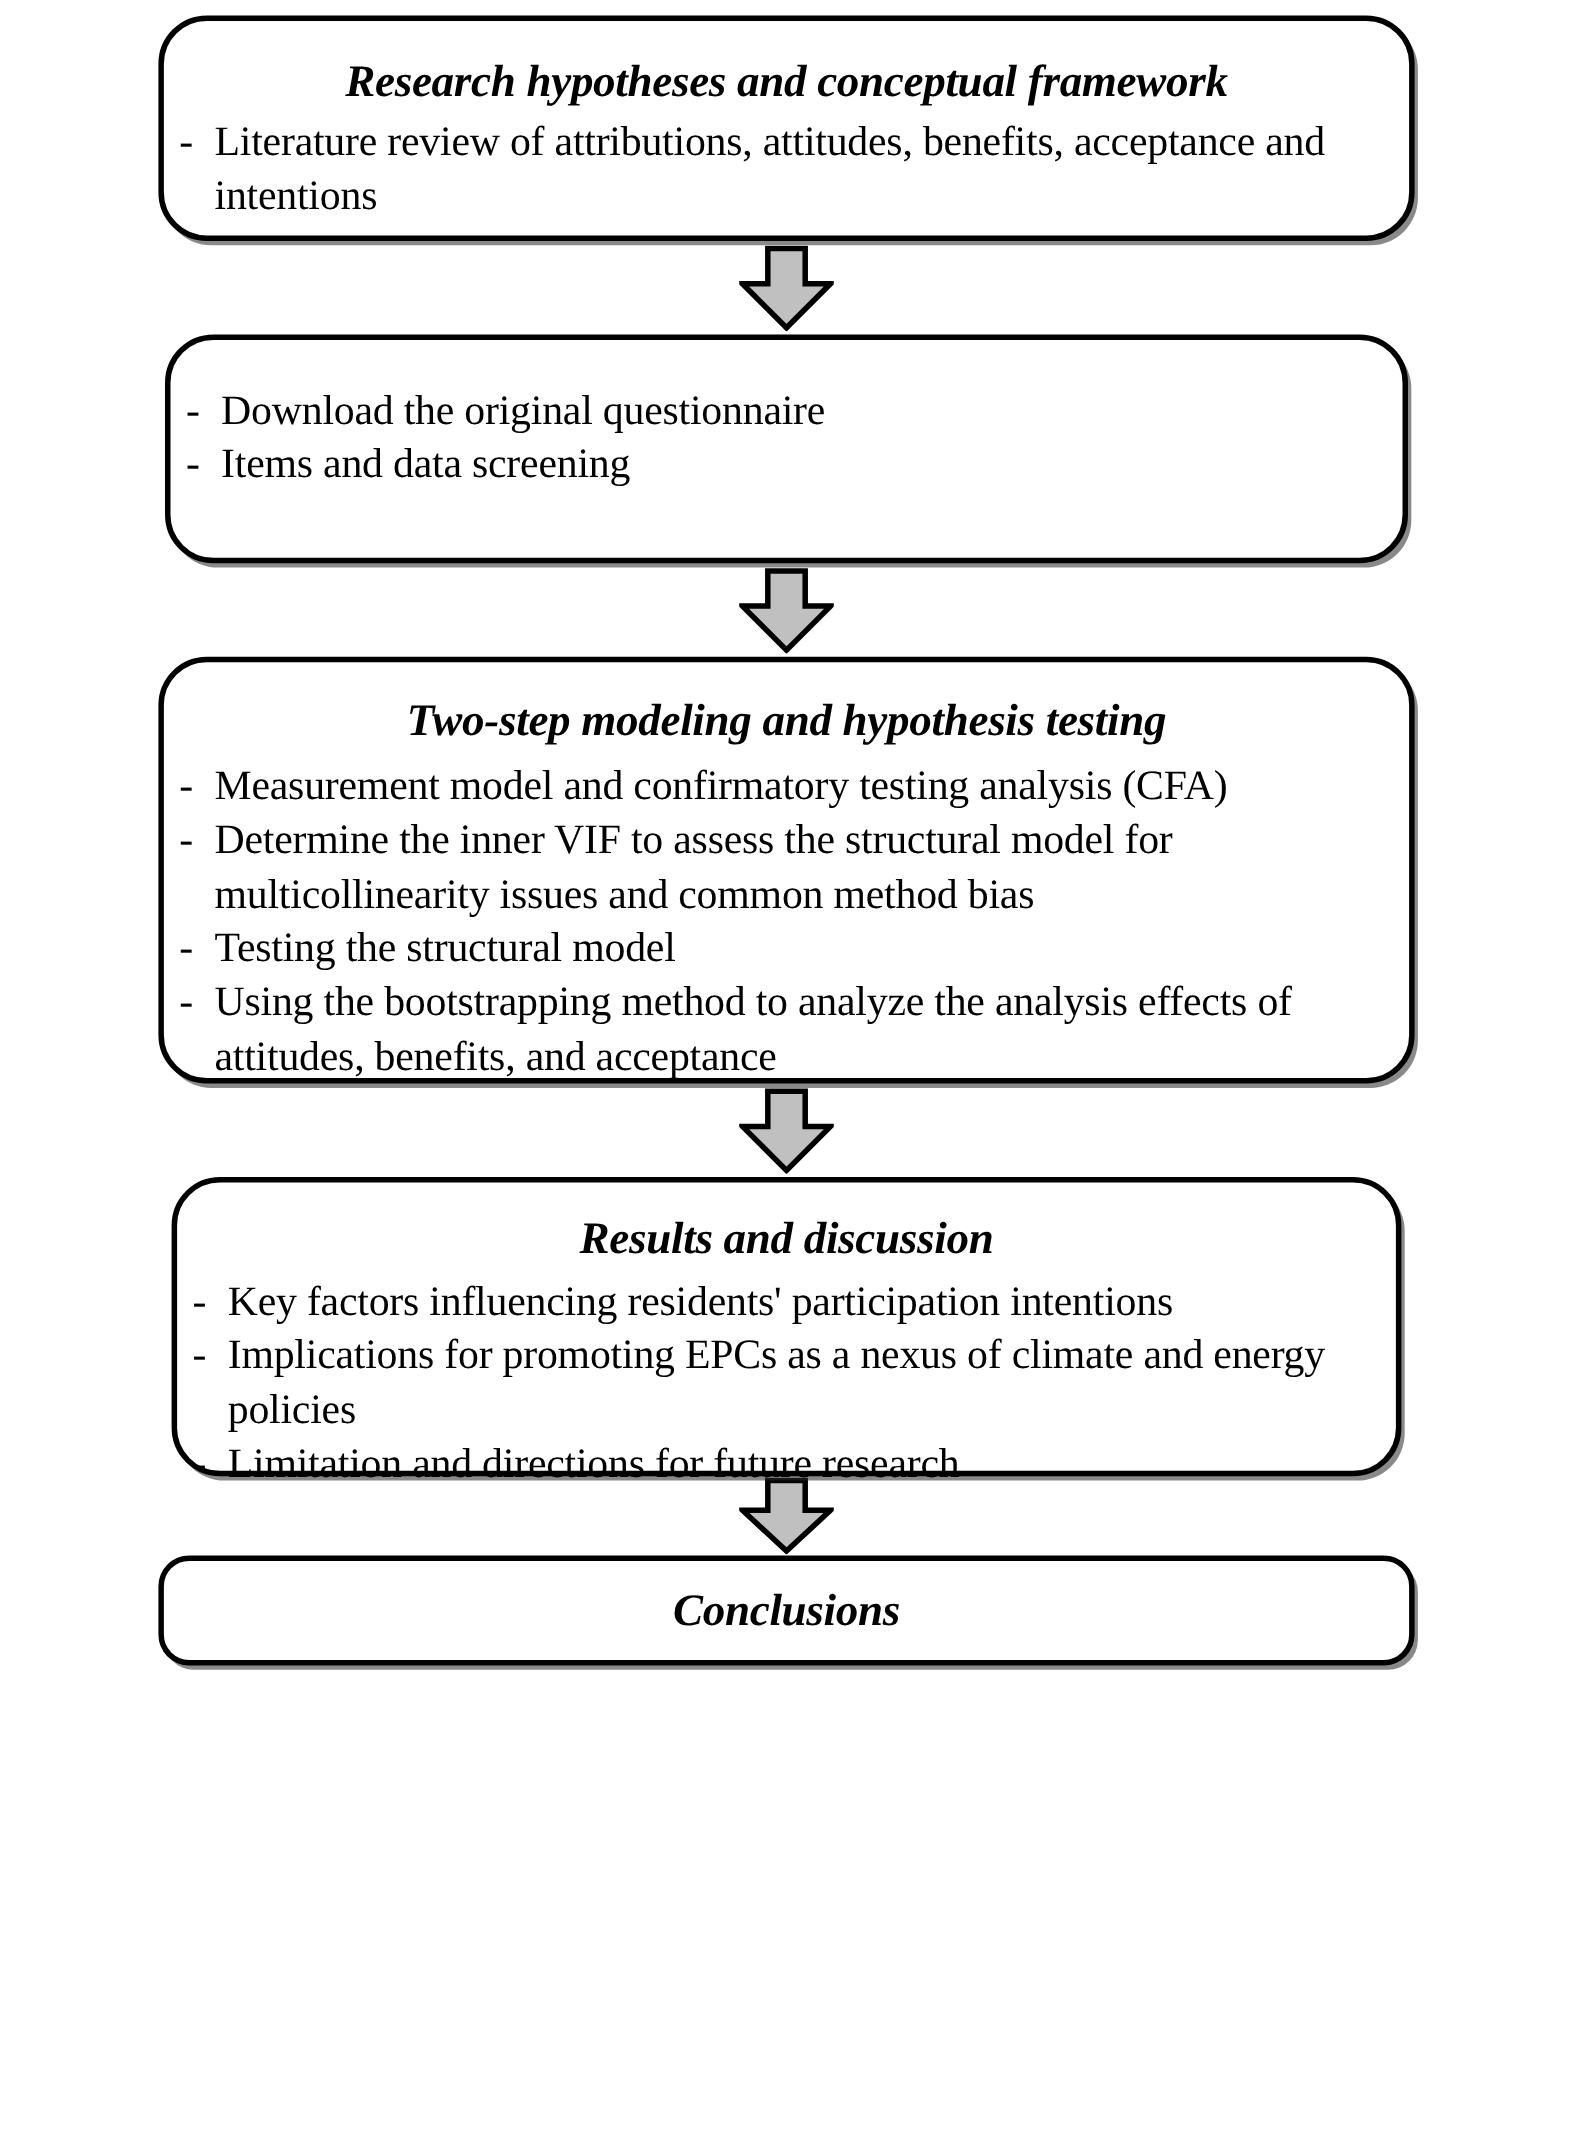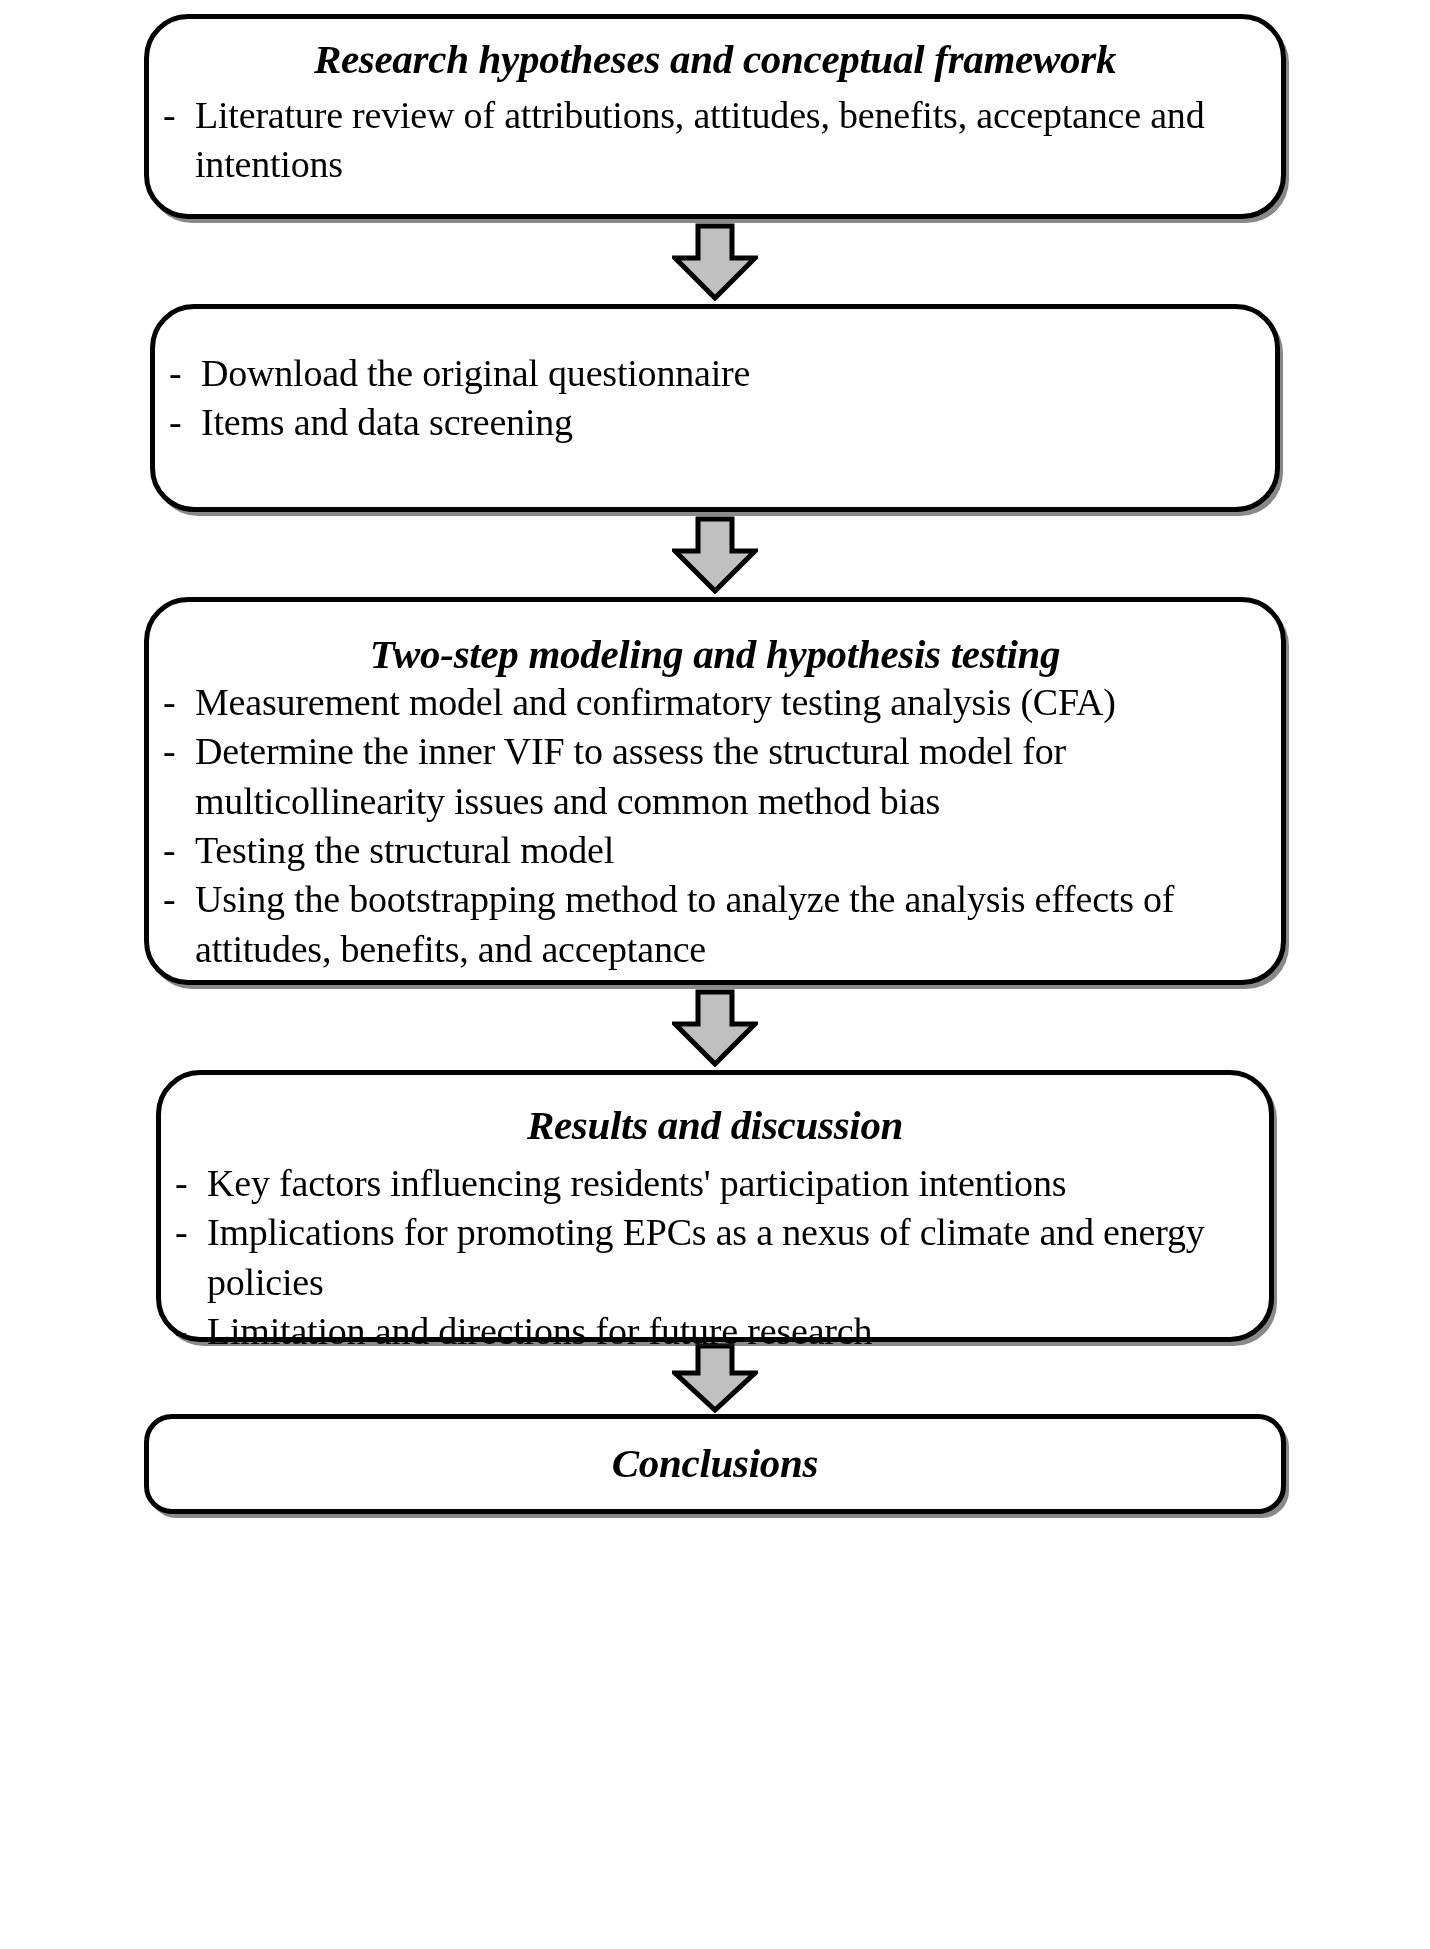--- a/index.html
+++ b/index.html
@@ -69,29 +69,29 @@
     font-size: 38px;
     line-height: 1.30;
   }
 
   .bullet-text {
     flex: 1 1 auto;
     padding-right: 30px;
   }
 
   
-  .node-1 { width: 1142px; height: 205px; padding-top: 18px; }
+  .node-1 { width: 1142px; height: 205px; padding-top: 32px; }
   .node-2 { width: 1130px; height: 208px; padding-top: 40px; }
   .node-3 { width: 1142px; height: 388px; padding-top: 30px; }
   .node-4 { width: 1118px; height: 272px; padding-top: 28px; }
   .node-5 { width: 1142px; height: 100px; padding-top: 22px; border-radius: 28px; }
 
   .node-1 .node-title { margin-bottom: 8px; }
   .node-2 .node-title { margin-bottom: 10px; }
-  .node-3 .node-title { margin-bottom: 0; }
+  .node-3 .node-title { margin-bottom: 12px; }
   .node-4 .node-title { margin-bottom: 10px; }
 
   
   .connector {
     display: flex;
     justify-content: center;
     align-items: center;
   }
   .arrow-gap { height: 85px; }
   .arrow-gap-sm { height: 72px; }

